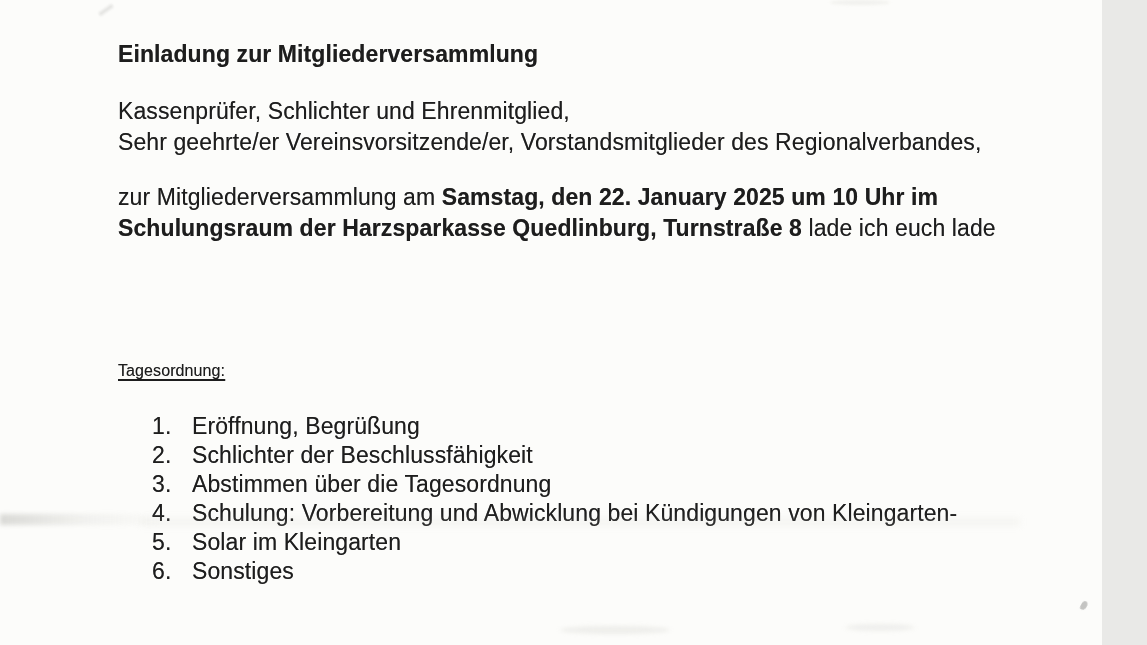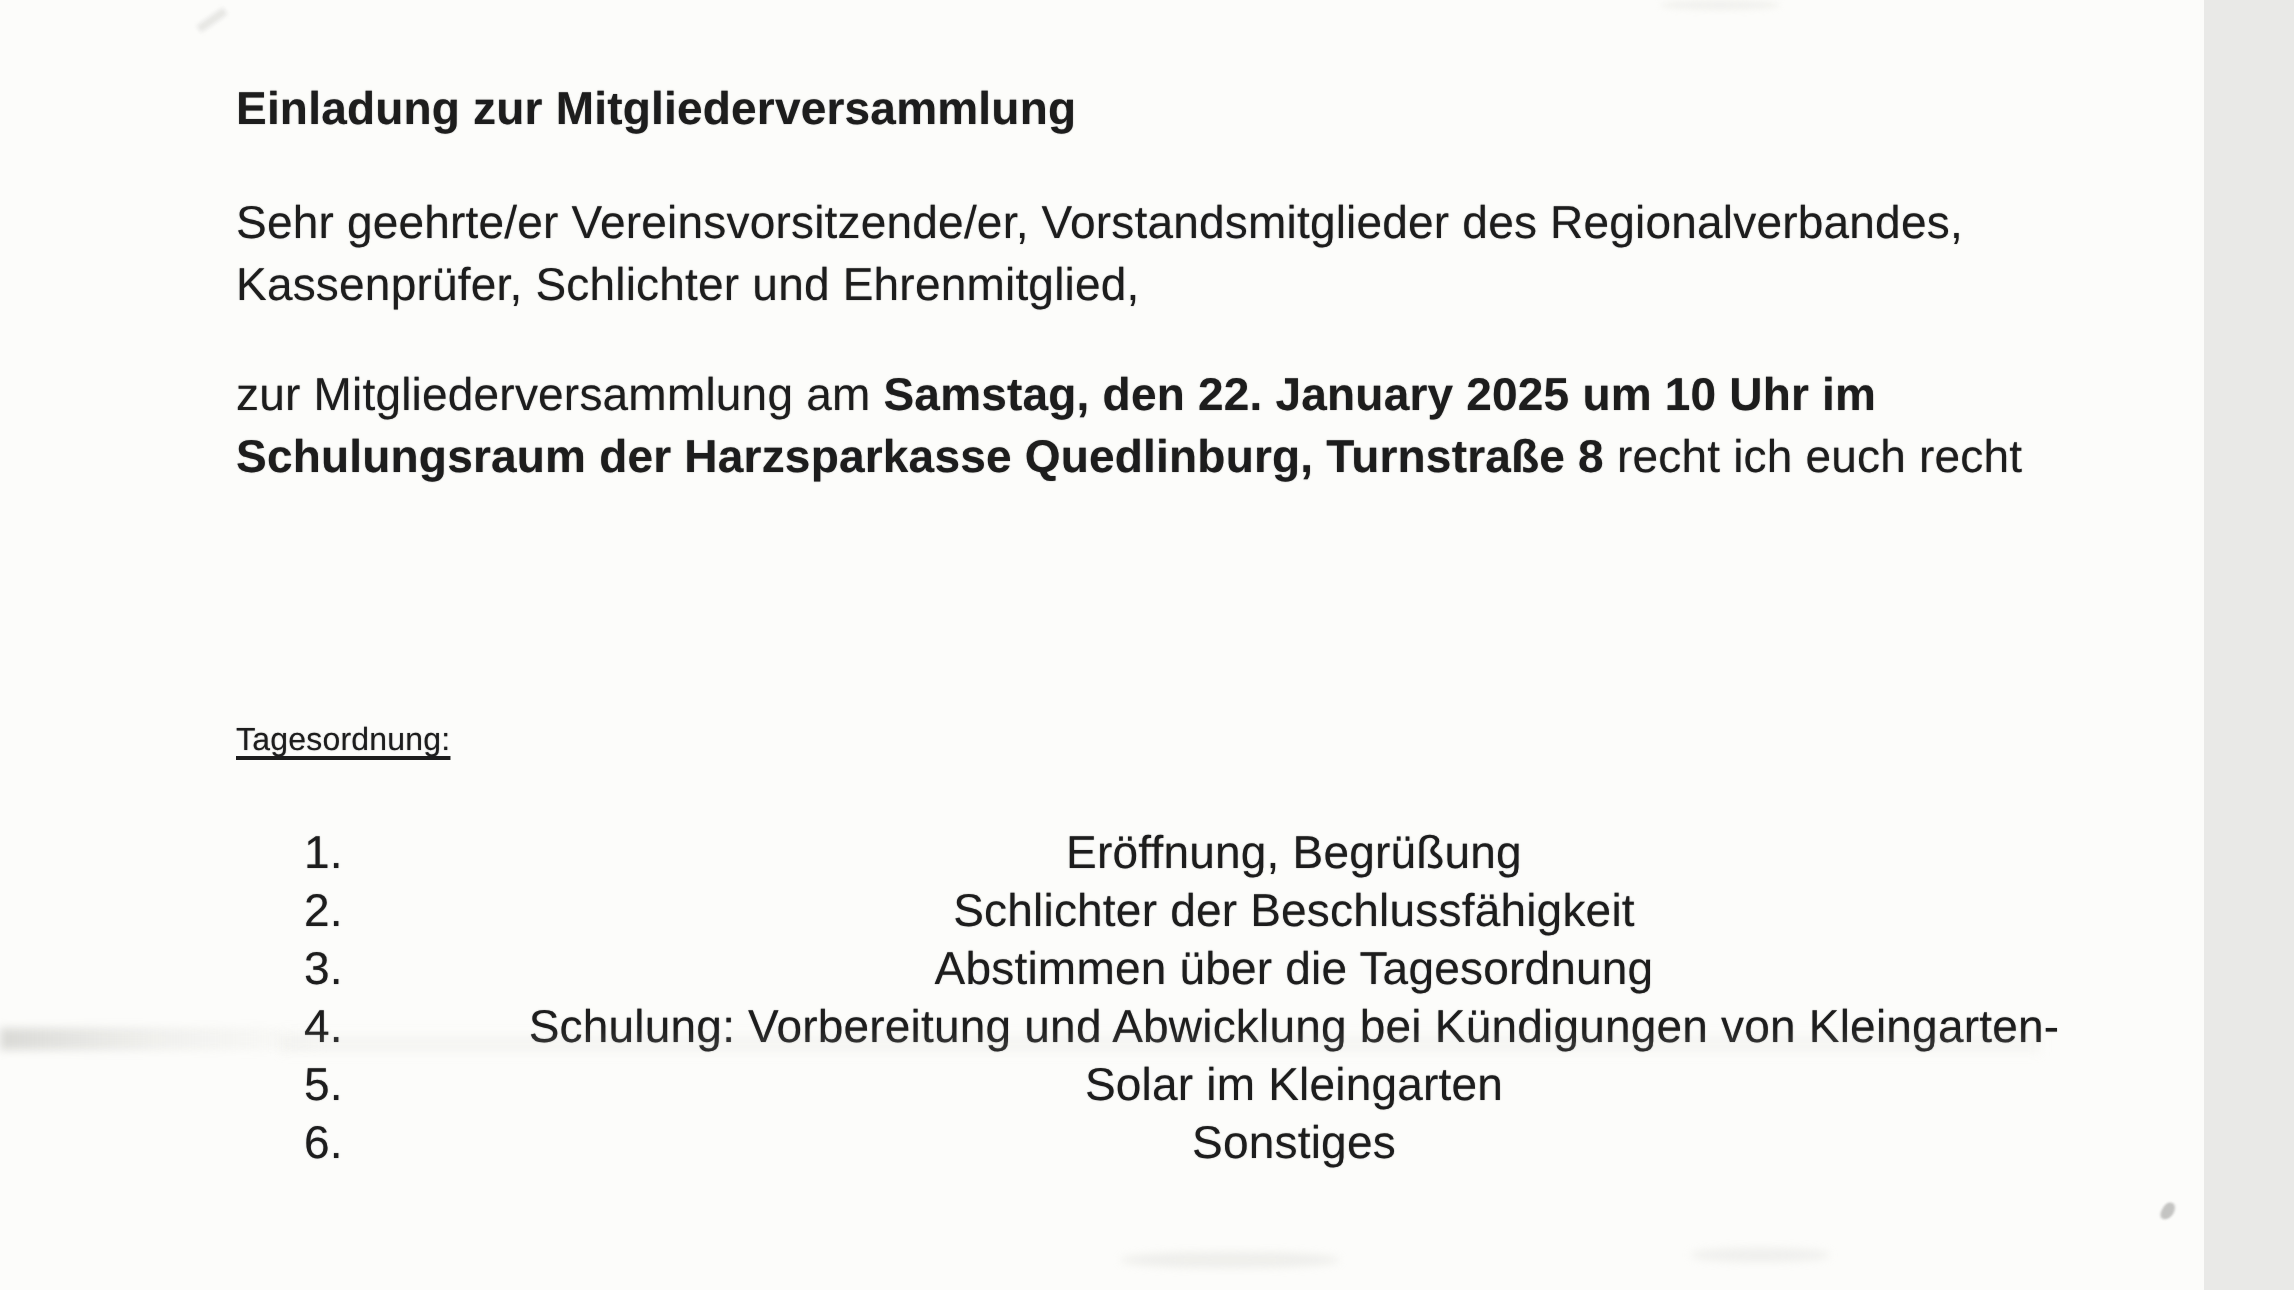--- a/index.html
+++ b/index.html
@@ -58,21 +58,21 @@
 
   .agenda {
     position: absolute;
     left: 152px; top: 412px;
     font-size: 23px;
     line-height: 29px;
     width: 950px;
   }
   .agenda-row { display: flex; }
   .agenda-row .num { width: 40px; flex: 0 0 40px; }
-  .agenda-row .txt { flex: 1; text-align: center; }
+  .agenda-row .txt { flex: 1; }
 
   
   .artifact { position: absolute; pointer-events: none; }
   .streak-left {
     left: 0; top: 514px; width: 165px; height: 11px;
     background: linear-gradient(to right, rgba(185,185,180,0.50), rgba(210,210,205,0.25), rgba(225,225,220,0.0));
     filter: blur(2px);
   }
   .band-mid {
     left: 140px; top: 518px; width: 880px; height: 8px;
@@ -112,27 +112,27 @@
   }
 </style>
 </head>
 <body>
 
 <div class="page" style="--bg: #fcfcfa; --ink: #1d1d1d;">
 
   <h1 class="title scantext">Einladung zur Mitgliederversammlung</h1>
 
   <div class="greeting scantext" id="greeting">
+      <div class="line">Kassenprüfer, Schlichter und Ehrenmitglied,</div>
       <div class="line">Sehr geehrte/er Vereinsvorsitzende/er, Vorstandsmitglieder des Regionalverbandes,</div>
-      <div class="line">Kassenprüfer, Schlichter und Ehrenmitglied,</div>
     </div>
 
   <div class="invitation scantext" id="invitation">
       <div class="line"><span>zur Mitgliederversammlung am </span><span class="b">Samstag, den 22. January 2025 um 10 Uhr im</span></div>
-      <div class="line"><span class="b">Schulungsraum der Harzsparkasse Quedlinburg, Turnstraße 8</span><span> recht ich euch recht</span></div>
+      <div class="line"><span class="b">Schulungsraum der Harzsparkasse Quedlinburg, Turnstraße 8</span><span> lade ich euch lade</span></div>
     </div>
 
   <div class="agenda-heading scantext">Tagesordnung:</div>
 
   <div class="agenda scantext" id="agenda">
       <div class="agenda-row">
         <span class="num">1.</span>
         <div class="txt">
           <div>Eröffnung, Begrüßung</div>
         </div>

